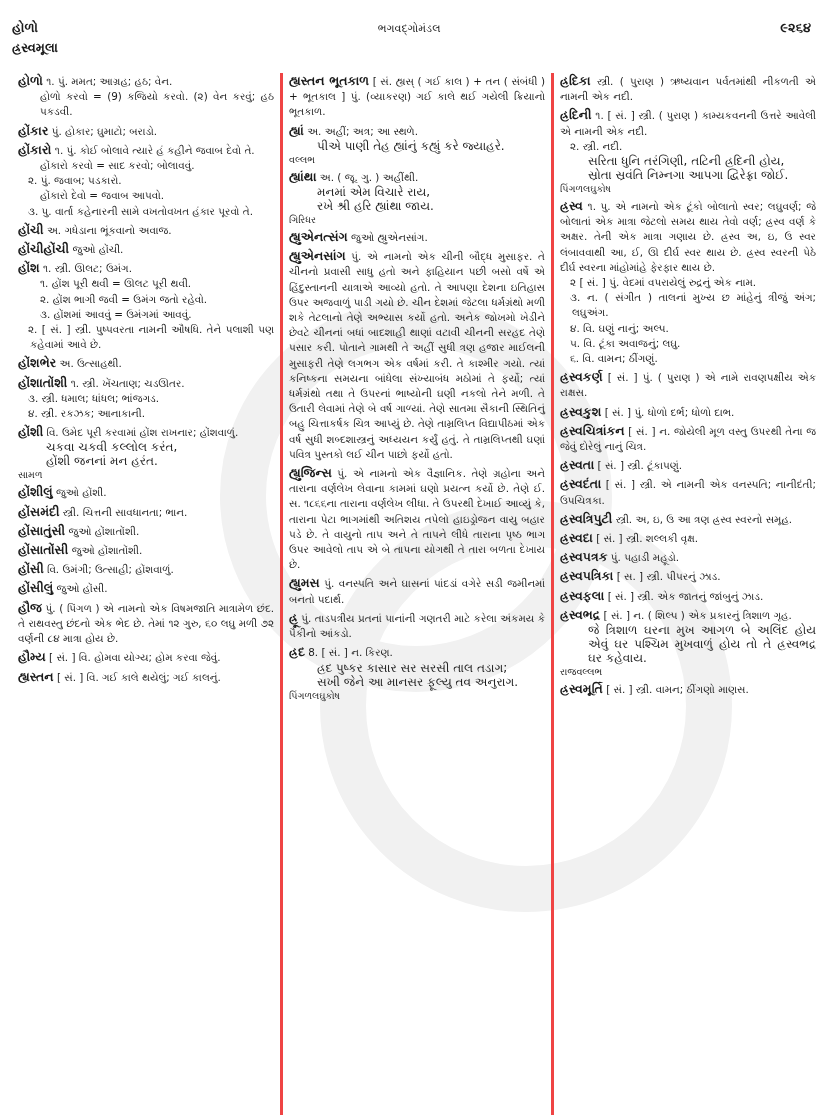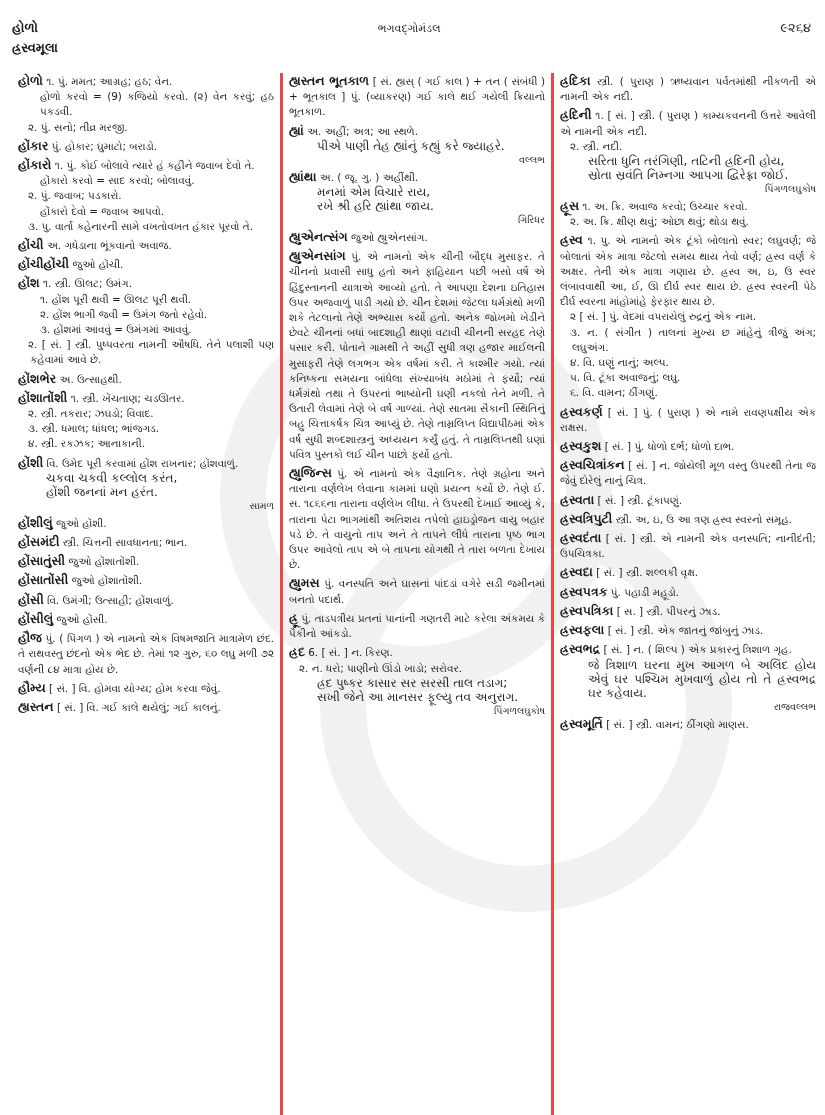--- a/index.html
+++ b/index.html
@@ -13,101 +13,100 @@
   }
   .watermark .ring {
     position: absolute; border-radius: 50%; border: 46px solid #f1f1f1;
   }
   .header {
     position: absolute; left: 12px; right: 14px; top: 20px; height: 22px;
     display: flex; justify-content: space-between; align-items: baseline;
     font-size: 13px; font-weight: bold;
   }
   .header .center { font-weight: normal; font-size: 11px; }
-  .header .pageno { font-weight: normal; font-size: 13px; }
+  .header .pageno { font-weight: bold; font-size: 13px; }
   .guide-last {
     position: absolute; left: 12px; top: 40px; font-size: 13px; font-weight: bold;
   }
   .columns {
     position: absolute; left: 14px; top: 62px; width: 808px; height: 1050px;
     display: flex;
     margin-top: 11px;
   }
   .col {
     flex: 1 1 0; padding: 0 6px; font-size: 10.4px; line-height: 15.2px;
     position: relative; overflow: hidden;
   }
   .col.c1 { padding-left: 4px; }
   .col + .col { border-left: 3px solid #ef4444; }
   .entry { margin: 0 0 3px 0; text-align: justify; }
   .hw { font-weight: bold; font-size: 12.5px; }
   .entry .body { }
   .sub { display: block; padding-left: 12px; text-indent: -2px; }
   .idiom { display: block; padding-left: 22px; }
   .quote { display: block; padding-left: 28px; font-size: 12px; line-height: 14px; }
-  .src { display: block; text-align: right; font-size: 9.6px; line-height: 13px; }
+  .src { display: block; text-align: left; font-size: 9.6px; line-height: 13px; }
 </style>
 </head>
 <body>
 
 <div class="watermark">
   <div class="ring" style="left:10px;top:0px;width:300px;height:300px;"></div>
   <div class="ring" style="left:110px;top:200px;width:320px;height:320px;"></div>
 </div>
 
 <div class="header">
   <span>હોળો</span>
   <span class="center">ભગવદ્ગોમંડલ</span>
   <span class="pageno">૯૨૬૪</span>
 </div>
 <div class="guide-last">હ્રસ્વમૂલા</div>
 
 <div class="columns">
   <div class="col c1">
-      <div class="entry"><span class="hw">હોળો</span> <span class="body">૧. પું. મમત; આગ્રહ; હઠ; વેન.</span><span class="idiom">હોળો કરવો = (9) કજિયો કરવો. (૨) વેન કરવું; હઠ પકડવી.</span><span class="sub">૨. પું. સનો; તીવ્ર મરજી.</span></div>
+      <div class="entry"><span class="hw">હોળો</span> <span class="body">૧. પું. મમત; આગ્રહ; હઠ; વેન.</span><span class="idiom">હોળો કરવો = (9) કજિયો કરવો. (૨) વેન કરવું; હઠ પકડવી.</span></div>
       <div class="entry"><span class="hw">હોંકાર</span> <span class="body">પું. હોકાર; ઘુમાટો; બરાડો.</span></div>
       <div class="entry"><span class="hw">હોંકારો</span> <span class="body">૧. પું. કોઈ બોલાવે ત્યારે હં કહીને જવાબ દેવો તે.</span><span class="idiom">હોંકારો કરવો = સાદ કરવો; બોલાવવું.</span><span class="sub">૨. પું. જવાબ; પડકારો.</span><span class="idiom">હોંકારો દેવો = જવાબ આપવો.</span><span class="sub">૩. પુ. વાર્તા કહેનારની સામે વખતોવખત હંકાર પૂરવો તે.</span></div>
       <div class="entry"><span class="hw">હોંચી</span> <span class="body">અ. ગધેડાના ભૂંકવાનો અવાજ.</span></div>
       <div class="entry"><span class="hw">હોંચીહોંચી</span> <span class="body">જુઓ હોંચી.</span></div>
       <div class="entry"><span class="hw">હોંશ</span> <span class="body">૧. સ્ત્રી. ઊલટ; ઉમંગ.</span><span class="idiom">૧. હોંશ પૂરી થવી = ઊલટ પૂરી થવી.</span><span class="idiom">૨. હોંશ ભાગી જવી = ઉમંગ જતો રહેવો.</span><span class="idiom">૩. હોંશમાં આવવું = ઉમંગમાં આવવું.</span><span class="sub">૨. [ સં. ] સ્ત્રી. પુષ્પવરતા નામની ઔષધિ. તેને પલાશી પણ કહેવામાં આવે છે.</span></div>
       <div class="entry"><span class="hw">હોંશભેર</span> <span class="body">અ. ઉત્સાહથી.</span></div>
-      <div class="entry"><span class="hw">હોંશાતોંશી</span> <span class="body">૧. સ્ત્રી. ખેંચતાણ; ચડઊતર.</span><span class="sub">૨. સ્ત્રી. તકરાર; ઝઘડો; વિવાદ.</span><span class="sub">૩. સ્ત્રી. ધમાલ; ધાંધલ; ભાંજગડ.</span><span class="sub">૪. સ્ત્રી. રકઝક; આનાકાની.</span></div>
+      <div class="entry"><span class="hw">હોંશાતોંશી</span> <span class="body">૧. સ્ત્રી. ખેંચતાણ; ચડઊતર.</span><span class="sub">૩. સ્ત્રી. ધમાલ; ધાંધલ; ભાંજગડ.</span><span class="sub">૪. સ્ત્રી. રકઝક; આનાકાની.</span></div>
       <div class="entry"><span class="hw">હોંશી</span> <span class="body">વિ. ઉમેદ પૂરી કરવામાં હોંશ રાખનાર; હોંશવાળું.</span><span class="quote">ચકવા ચકવી કલ્લોલ કરંત,</span><span class="quote">હોંશી જનનાં મન હરંત.</span><span class="src">સામળ</span></div>
       <div class="entry"><span class="hw">હોંશીલું</span> <span class="body">જુઓ હોંશી.</span></div>
       <div class="entry"><span class="hw">હોંસમંદી</span> <span class="body">સ્ત્રી. ચિત્તની સાવધાનતા; ભાન.</span></div>
       <div class="entry"><span class="hw">હોંસાતુંસી</span> <span class="body">જુઓ હોંશાતોંશી.</span></div>
       <div class="entry"><span class="hw">હોંસાતોંસી</span> <span class="body">જુઓ હોંશાતોંશી.</span></div>
       <div class="entry"><span class="hw">હોંસી</span> <span class="body">વિ. ઉમંગી; ઉત્સાહી; હોંશવાળું.</span></div>
       <div class="entry"><span class="hw">હોંસીલું</span> <span class="body">જુઓ હોંસી.</span></div>
       <div class="entry"><span class="hw">હૌજ</span> <span class="body">પું. ( પિંગળ ) એ નામનો એક વિષમજાતિ માત્રામેળ છંદ. તે રાથવસ્તુ છંદનો એક ભેદ છે. તેમાં ૧૨ ગુરુ, ૬૦ લઘુ મળી ૭૨ વર્ણની ૮૪ માત્રા હોય છે.</span></div>
       <div class="entry"><span class="hw">હૌમ્ય</span> <span class="body">[ સં. ] વિ. હોમવા યોગ્ય; હોમ કરવા જેવું.</span></div>
       <div class="entry"><span class="hw">હ્યસ્તન</span> <span class="body">[ સં. ] વિ. ગઈ કાલે થયેલું; ગઈ કાલનું.</span></div>
     </div>
   <div class="col c2">
       <div class="entry"><span class="hw">હ્યસ્તન ભૂતકાળ</span> <span class="body">[ સં. હ્યસ્ ( ગઈ કાલ ) + તન ( સંબંધી ) + ભૂતકાલ ] પું. (વ્યાકરણ) ગઈ કાલે થઈ ગયેલી ક્રિયાનો ભૂતકાળ.</span></div>
       <div class="entry"><span class="hw">હ્યાં</span> <span class="body">અ. અહીં; અત્ર; આ સ્થળે.</span><span class="quote">પીએ પાણી તેહ હ્યાંનું કહ્યું કરે જ્યાહરે.</span><span class="src">વલ્લભ</span></div>
       <div class="entry"><span class="hw">હ્યાંથા</span> <span class="body">અ. ( જૂ. ગુ. ) અહીંથી.</span><span class="quote">મનમાં એમ વિચારે રાય,</span><span class="quote">રખે શ્રી હરિ હ્યાંથા જાય.</span><span class="src">ગિરિધર</span></div>
       <div class="entry"><span class="hw">હ્યુએનત્સંગ</span> <span class="body">જુઓ હ્યુએનસાંગ.</span></div>
       <div class="entry"><span class="hw">હ્યુએનસાંગ</span> <span class="body">પું. એ નામનો એક ચીની બૌદ્ધ મુસાફર. તે ચીનનો પ્રવાસી સાધુ હતો અને ફાહિયાન પછી બસો વર્ષે એ હિંદુસ્તાનની યાત્રાએ આવ્યો હતો. તે આપણા દેશના ઇતિહાસ ઉપર અજવાળું પાડી ગયો છે. ચીન દેશમાં જેટલા ધર્મગ્રંથો મળી શકે તેટલાનો તેણે અભ્યાસ કર્યો હતો. અનેક જોખમો ખેડીને છેવટે ચીનનાં બધાં બાદશાહી થાણાં વટાવી ચીનની સરહદ તેણે પસાર કરી. પોતાને ગામથી તે અહીં સુધી ત્રણ હજાર માઈલની મુસાફરી તેણે લગભગ એક વર્ષમાં કરી. તે કાશ્મીર ગયો. ત્યાં કનિષ્કના સમયના બાંધેલા સંખ્યાબંધ મઠોમાં તે ફર્યો; ત્યાં ધર્મગ્રંથો તથા તે ઉપરનાં ભાષ્યોની ઘણી નકલો તેને મળી. તે ઉતારી લેવામાં તેણે બે વર્ષ ગાળ્યાં. તેણે સાતમા સૈકાની સ્થિતિનું બહુ ચિત્તાકર્ષક ચિત્ર આપ્યું છે. તેણે તામ્રલિપ્ત વિદ્યાપીઠમાં એક વર્ષ સુધી શબ્દશાસ્ત્રનું અધ્યયન કર્યું હતું. તે તામ્રલિપ્તથી ઘણાં પવિત્ર પુસ્તકો લઈ ચીન પાછો ફર્યો હતો.</span></div>
       <div class="entry"><span class="hw">હ્યુજિન્સ</span> <span class="body">પું. એ નામનો એક વૈજ્ઞાનિક. તેણે ગ્રહોના અને તારાના વર્ણલેખ લેવાના કામમાં ઘણો પ્રયત્ન કર્યો છે. તેણે ઈ. સ. ૧૮૬૬ના તારાના વર્ણલેખ લીધા. તે ઉપરથી દેખાઈ આવ્યું કે, તારાના પેટા ભાગમાંથી અતિશય તપેલો હાઇડ્રોજન વાયુ બહાર પડે છે. તે વાયુનો તાપ અને તે તાપને લીધે તારાના પૃષ્ઠ ભાગ ઉપર આવેલો તાપ એ બે તાપના યોગથી તે તારા બળતા દેખાય છે.</span></div>
       <div class="entry"><span class="hw">હ્યુમસ</span> <span class="body">પું. વનસ્પતિ અને ઘાસનાં પાંદડાં વગેરે સડી જમીનમાં બનતો પદાર્થ.</span></div>
       <div class="entry"><span class="hw">હ્રૂ</span> <span class="body">પું. તાડપત્રીય પ્રતનાં પાનાંની ગણતરી માટે કરેલા અંકમય કે પૈકીનો આંકડો.</span></div>
-      <div class="entry"><span class="hw">હ્રદ</span> <span class="body">6. [ સં. ] ન. કિરણ.</span><span class="sub">૨. ન. ધરો; પાણીનો ઊંડો ખાડો; સરોવર.</span><span class="quote">હ્રદ પુષ્કર કાસાર સર સરસી તાલ તડાગ;</span><span class="quote">સખી જેને આ માનસર ફૂલ્યુ તવ અનુરાગ.</span><span class="src">પિંગળલઘુકોષ</span></div>
+      <div class="entry"><span class="hw">હ્રદ</span> <span class="body">8. [ સં. ] ન. કિરણ.</span><span class="quote">હ્રદ પુષ્કર કાસાર સર સરસી તાલ તડાગ;</span><span class="quote">સખી જેને આ માનસર ફૂલ્યુ તવ અનુરાગ.</span><span class="src">પિંગળલઘુકોષ</span></div>
     </div>
   <div class="col c3">
       <div class="entry"><span class="hw">હ્રદિકા</span> <span class="body">સ્ત્રી. ( પુરાણ ) ઋષ્યવાન પર્વતમાંથી નીકળતી એ નામની એક નદી.</span></div>
       <div class="entry"><span class="hw">હ્રદિની</span> <span class="body">૧. [ સં. ] સ્ત્રી. ( પુરાણ ) કામ્યકવનની ઉત્તરે આવેલી એ નામની એક નદી.</span><span class="sub">૨. સ્ત્રી. નદી.</span><span class="quote">સરિતા ધુનિ તરંગિણી, તટિની હ્રદિની હોય,</span><span class="quote">સ્રોતા સ્રવંતિ નિમ્નગા આપગા દ્વિરેફ્રા જોઈ.</span><span class="src">પિંગળલઘુકોષ</span></div>
-      <div class="entry"><span class="hw">હ્રૂસ</span> <span class="body">૧. અ. ક્રિ. અવાજ કરવો; ઉચ્ચાર કરવો.</span><span class="sub">૨. અ. ક્રિ. ક્ષીણ થવું; ઓછા થવું; થોડા થવું.</span></div>
       <div class="entry"><span class="hw">હ્રસ્વ</span> <span class="body">૧. પુ. એ નામનો એક ટૂંકો બોલાતો સ્વર; લઘુવર્ણ; જે બોલાતાં એક માત્રા જેટલો સમય થાય તેવો વર્ણ; હ્રસ્વ વર્ણ કે અક્ષર. તેની એક માત્રા ગણાય છે. હ્રસ્વ અ, ઇ, ઉ સ્વર લંબાવવાથી આ, ઈ, ઊ દીર્ઘ સ્વર થાય છે. હ્રસ્વ સ્વરની પેઠે દીર્ઘ સ્વરના માંહોમાંહે ફેરફાર થાય છે.</span><span class="sub">૨ [ સં. ] પું. વેદમાં વપરાયેલું રુદ્રનું એક નામ.</span><span class="sub">૩. ન. ( સંગીત ) તાલનાં મુખ્ય છ માંહેનું ત્રીજું અંગ; લઘુઅંગ.</span><span class="sub">૪. વિ. ઘણું નાનું; અલ્પ.</span><span class="sub">૫. વિ. ટૂંકા અવાજનું; લઘુ.</span><span class="sub">૬. વિ. વામન; ઠીંગણું.</span></div>
       <div class="entry"><span class="hw">હ્રસ્વકર્ણ</span> <span class="body">[ સં. ] પું. ( પુરાણ ) એ નામે રાવણપક્ષીય એક રાક્ષસ.</span></div>
       <div class="entry"><span class="hw">હ્રસ્વકુશ</span> <span class="body">[ સં. ] પું. ધોળો દર્ભ; ધોળો દાભ.</span></div>
       <div class="entry"><span class="hw">હ્રસ્વચિત્રાંકન</span> <span class="body">[ સં. ] ન. જોયેલી મૂળ વસ્તુ ઉપરથી તેના જ જેવું દોરેલું નાનું ચિત્ર.</span></div>
       <div class="entry"><span class="hw">હ્રસ્વતા</span> <span class="body">[ સં. ] સ્ત્રી. ટૂંકાપણું.</span></div>
+      <div class="entry"><span class="hw">હ્રસ્વદંતા</span> <span class="body">[ સં. ] સ્ત્રી. એ નામની એક વનસ્પતિ; નાનીદંતી; ઉપચિત્રકા.</span></div>
       <div class="entry"><span class="hw">હ્રસ્વત્રિપુટી</span> <span class="body">સ્ત્રી. અ, ઇ, ઉ આ ત્રણ હ્રસ્વ સ્વરનો સમૂહ.</span></div>
-      <div class="entry"><span class="hw">હ્રસ્વદંતા</span> <span class="body">[ સં. ] સ્ત્રી. એ નામની એક વનસ્પતિ; નાનીદંતી; ઉપચિત્રકા.</span></div>
       <div class="entry"><span class="hw">હ્રસ્વદા</span> <span class="body">[ સં. ] સ્ત્રી. શલ્લકી વૃક્ષ.</span></div>
       <div class="entry"><span class="hw">હ્રસ્વપત્રક</span> <span class="body">પું. પહાડી મહૂડો.</span></div>
       <div class="entry"><span class="hw">હ્રસ્વપત્રિકા</span> <span class="body">[ સ. ] સ્ત્રી. પીપરનું ઝાડ.</span></div>
       <div class="entry"><span class="hw">હ્રસ્વફલા</span> <span class="body">[ સં. ] સ્ત્રી. એક જાતનું જાંબુનું ઝાડ.</span></div>
       <div class="entry"><span class="hw">હ્રસ્વભદ્ર</span> <span class="body">[ સં. ] ન. ( શિલ્પ ) એક પ્રકારનું ત્રિશાળ ગૃહ.</span><span class="quote">જે ત્રિશાળ ઘરના મુખ આગળ બે અલિંદ હોય એવું ઘર પશ્ચિમ મુખવાળું હોય તો તે હ્રસ્વભદ્ર ઘર કહેવાય.</span><span class="src">રાજવલ્લભ</span></div>
       <div class="entry"><span class="hw">હ્રસ્વમૂર્તિ</span> <span class="body">[ સં. ] સ્ત્રી. વામન; ઠીંગણો માણસ.</span></div>
     </div>
 </div>
 
 </body></html>

